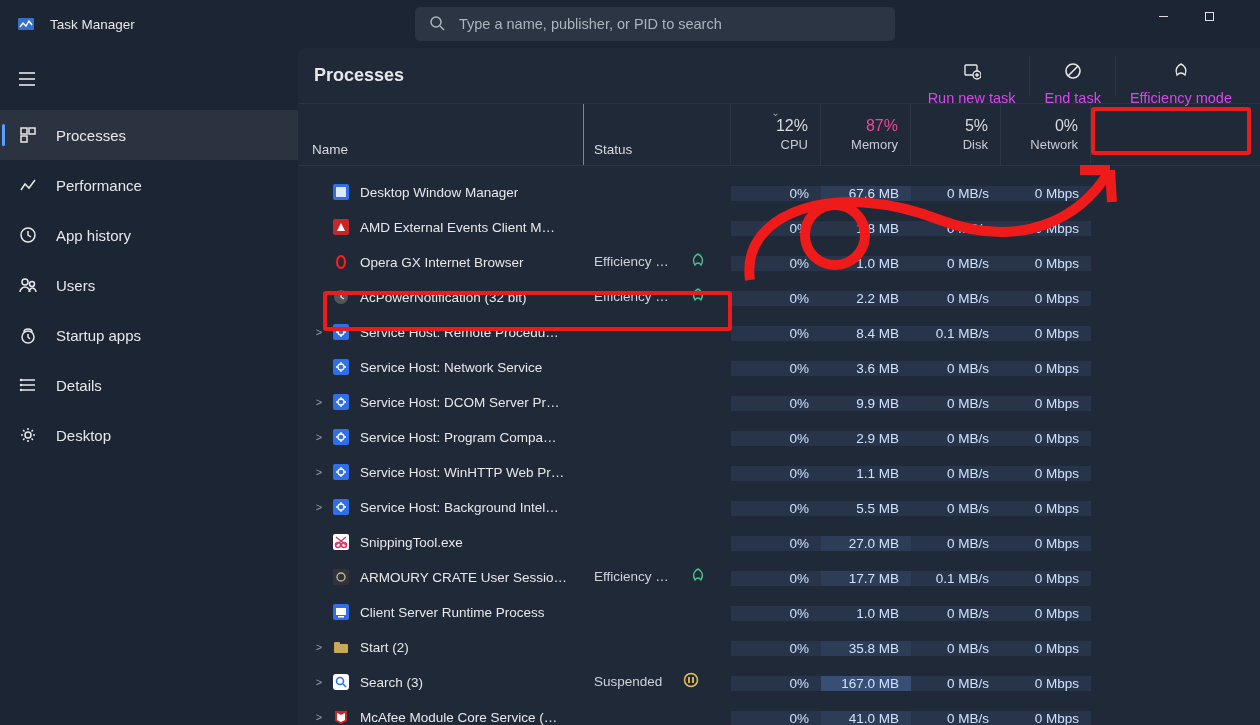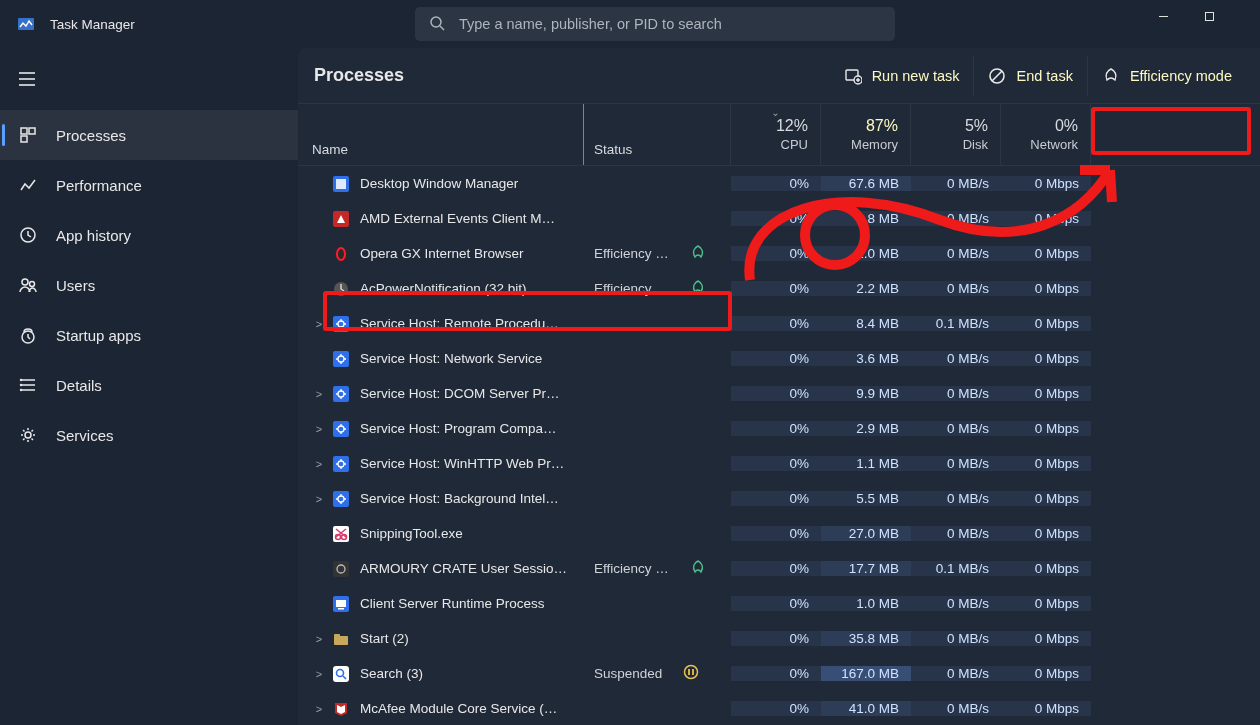--- a/index.html
+++ b/index.html
@@ -75,42 +75,42 @@
     flex: 1; background: #202938; display: flex; flex-direction: column;
     border-top-left-radius: 8px; overflow: hidden;
   }
   .toolbar {
     height: 56px; display: flex; align-items: center; padding: 0 14px 0 16px;
     border-bottom: 1px solid #2b3543;
   }
   .toolbar h1 { font-size: 18px; font-weight: 600; flex: 1; }
   .toolbtn {
     display: flex; align-items: center; gap: 10px; padding: 6px 14px;
-    font-size: 14.5px; color: #fef9c3; cursor: default;
-    border-left: 1px solid #2b3543; height: 40px;
+    font-size: 14.5px; color: #d946ef; cursor: default;
+    border-left: 1px solid #2b3543; height: 40px; flex-direction: column;
   }
   .toolbtn:first-of-type { border-left: none; }
   .toolbtn .ticon { width: 18px; height: 18px; display:flex; align-items:center; justify-content:center; }
   
   .tablewrap { flex:1; overflow: hidden; position: relative; }
   .thead {
     display: flex; align-items: flex-end; height: 62px;
     border-bottom: 1px solid #2b3543;
     font-size: 13.5px; color: #d8dbe0;
   }
   .colName { width: 286px; padding-left: 14px; padding-bottom: 8px; position:relative; border-right: 1px solid #14b8a6; height:100%; display:flex; align-items:flex-end;}
   .colStatus { width: 147px; padding-left: 10px; padding-bottom: 8px; border-right: 1px solid #2b3543; height:100%; display:flex; align-items:flex-end;}
   .colNum { width: 90px; text-align: right; padding-right: 12px; border-right: 1px solid #2b3543; height:100%; display:flex; flex-direction:column; justify-content:center; align-items:flex-end; gap:2px; position:relative;}
   .colNum .pct { font-size: 16px; }
   .colNum .lbl { font-size: 13px; color: #c8ccd2; }
-  .colNum.hot .pct { color: #fef9c3; }
+  .colNum.hot .pct { color: #ec4899; }
   .sortcaret { position:absolute; left:50%; top:3px; transform:translateX(-50%); font-size:10px; color:#9aa0aa;}
   .rows { }
   .row {
-    display: flex; align-items: center; height: 35px;
+    display: flex; align-items: flex-end; height: 35px;
     font-size: 13.5px;
   }
   .row .cName { width: 286px; display:flex; align-items:center; padding-left: 12px; overflow:hidden; white-space:nowrap; }
   .row .expander { width: 18px; text-align:center; color:#9aa0aa; font-size:11px; }
   .row .picon { width: 18px; height:18px; margin: 0 10px 0 4px; display:flex; align-items:center; justify-content:center; flex-shrink:0;}
   .row .pname { overflow:hidden; text-overflow:ellipsis; }
   .row .cStatus { width: 147px; padding-left:10px; display:flex; align-items:center; gap:21px; color:#d0d3d8; overflow:hidden;}
   .row .cStatus .leaf { color:#4cc08a; }
   .row .cStatus .pause { color:#e7c24a; }
   .row .cNum { width: 90px; text-align:right; padding-right: 12px; color:#cfe2ff; }
@@ -240,21 +240,21 @@
           </span>
                  <span>Details</span>
         </div>
         <div class="navitem">
           <span class="navicon">
             <svg width="18" height="18" fill="none" stroke="#e8e8e8" stroke-width="1.5">
               <circle cx="9" cy="9" r="3"></circle>
               <path d="M9 2v2M9 14v2M2 9h2M14 9h2M4 4l1.5 1.5M12.5 12.5L14 14M14 4l-1.5 1.5M5.5 12.5L4 14"></path>
             </svg>
           </span>
-                 <span>Services</span>
+                 <span>Desktop</span>
         </div>
       </div>
   </div>
 
   <div class="main">
     <div class="toolbar">
       <h1>Processes</h1>
       <div class="toolbtn">
         <span class="ticon">
             <svg width="18" height="18" fill="none" stroke="#e8e8e8" stroke-width="1.4">

